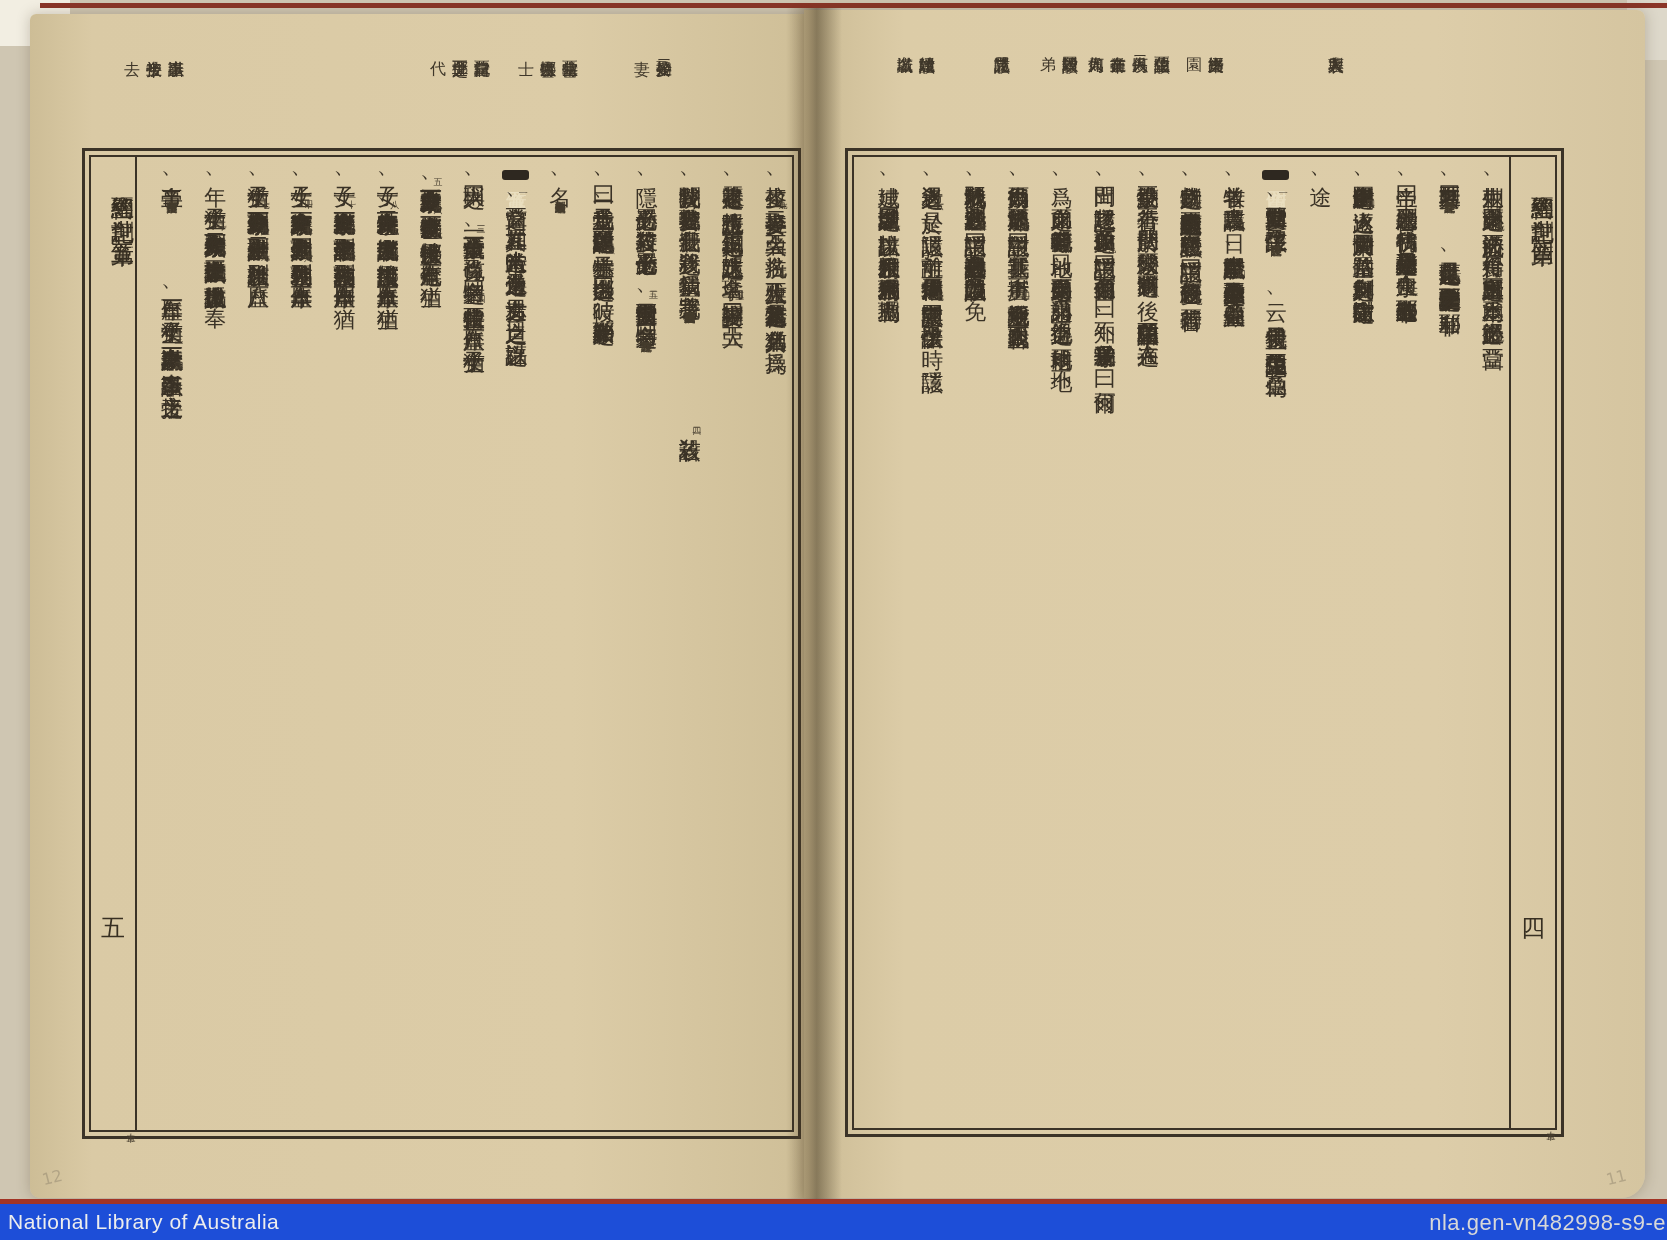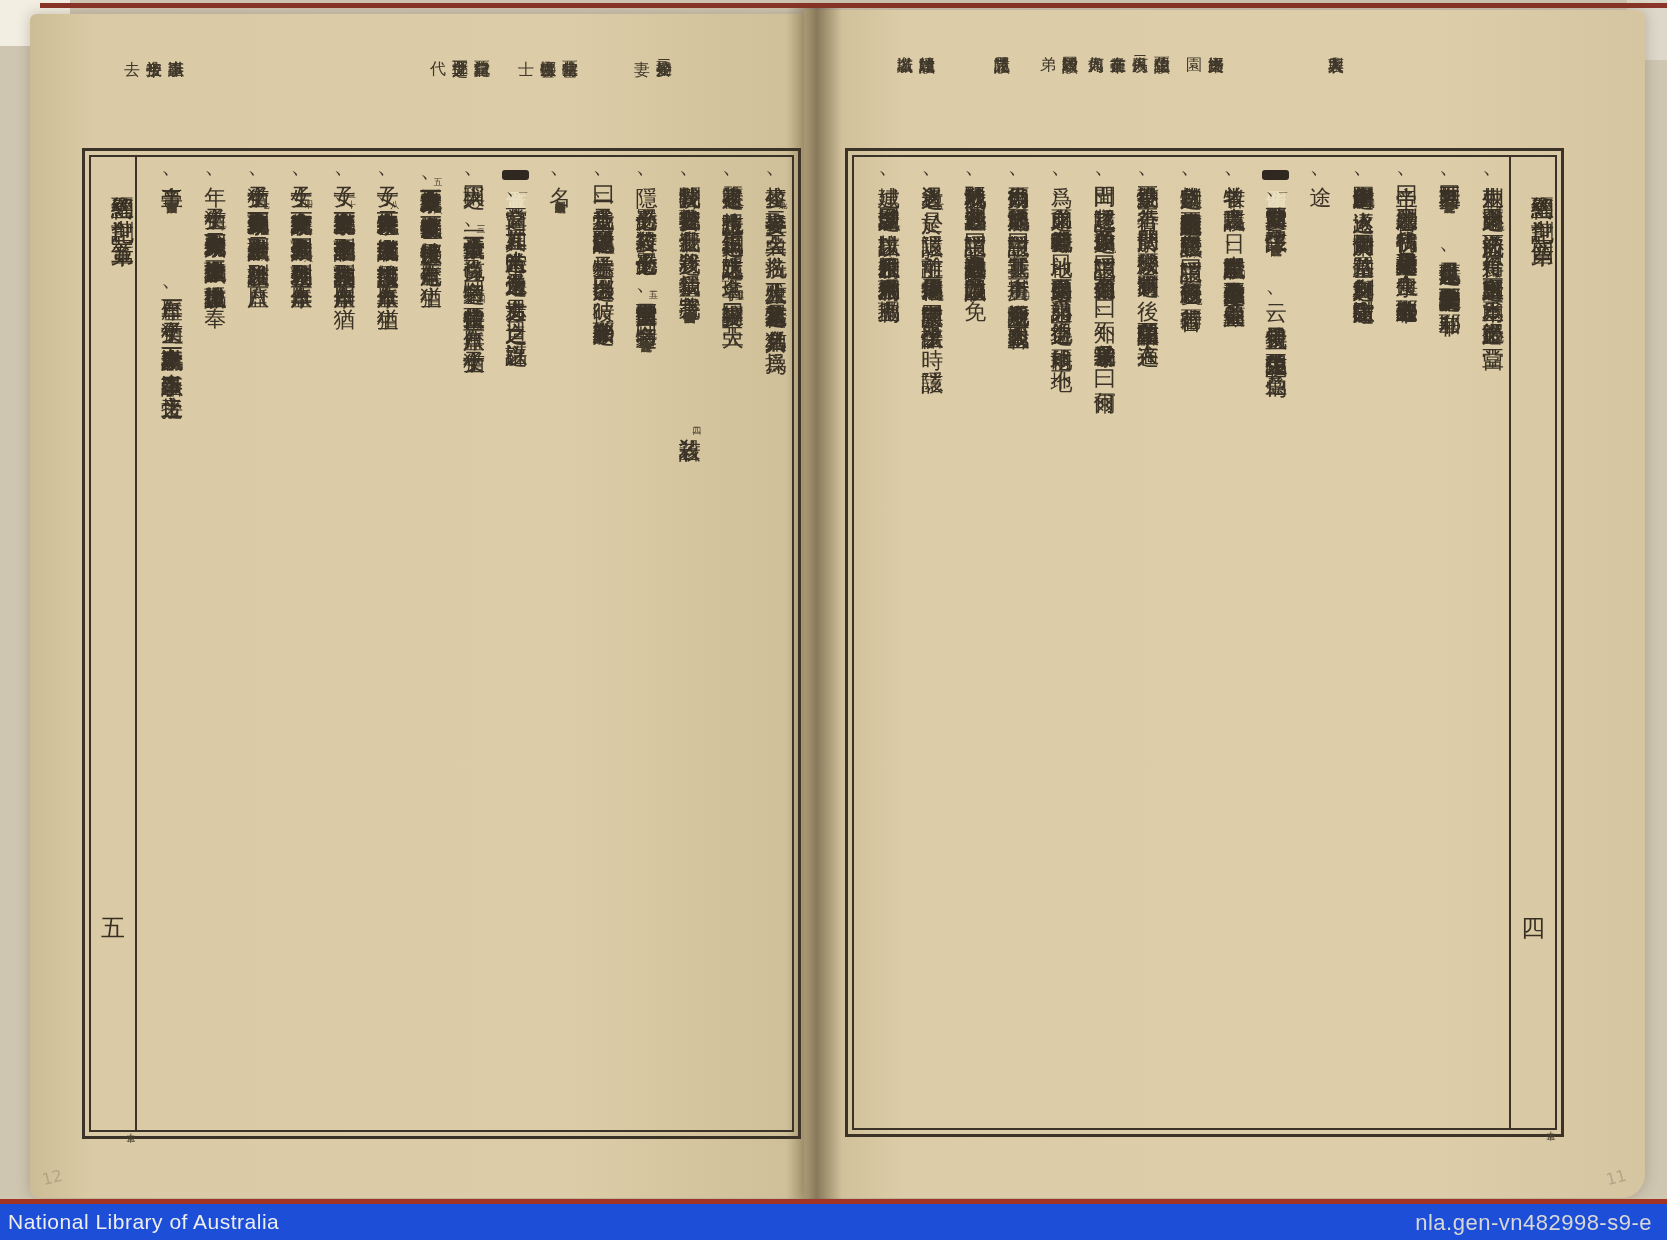--- a/index.html
+++ b/index.html
@@ -11,21 +11,21 @@
   
   .corner-light-tl{position:absolute;left:0;top:0;width:70px;height:46px;background:#f2eee2;}
   .corner-light-tr{position:absolute;right:0;top:0;width:40px;height:60px;background:#ddd8ca;}
   .top-edge-line{position:absolute;left:40px;top:3px;width:1627px;height:5px;background:#8a3527;}
   .red-separator-line{position:absolute;left:0;top:1199px;width:1667px;height:5px;background:#a23425;}
   .library-bar{
     position:absolute;left:0;top:1204px;width:1667px;height:48px;background:#1d4ed8;
     font-family:"Liberation Sans","DejaVu Sans",sans-serif;
   }
   .library-name{position:absolute;left:8px;top:6px;font-size:21px;color:#ededed;letter-spacing:.5px;}
-  .catalog-id{position:absolute;right:15px;top:6px;font-size:22px;color:#d8d8d8;letter-spacing:.5px;}
+  .catalog-id{position:absolute;right:1px;top:6px;font-size:22px;color:#d8d8d8;letter-spacing:.5px;}
   
   .page{position:absolute;box-shadow:0 0 14px rgba(60,45,20,.25);}
   .page-left{
     left:30px;top:14px;width:774px;height:1184px;
     background:linear-gradient(to right,#cbb astray,#d9c8a3);
     background:linear-gradient(to right,#cdbd96 0%,#dacaa5 8%,#dccca7 70%,#cfbf98 100%);
     border-radius:6px 0 0 10px;
   }
   .page-right{
     left:804px;top:10px;width:841px;height:1188px;

